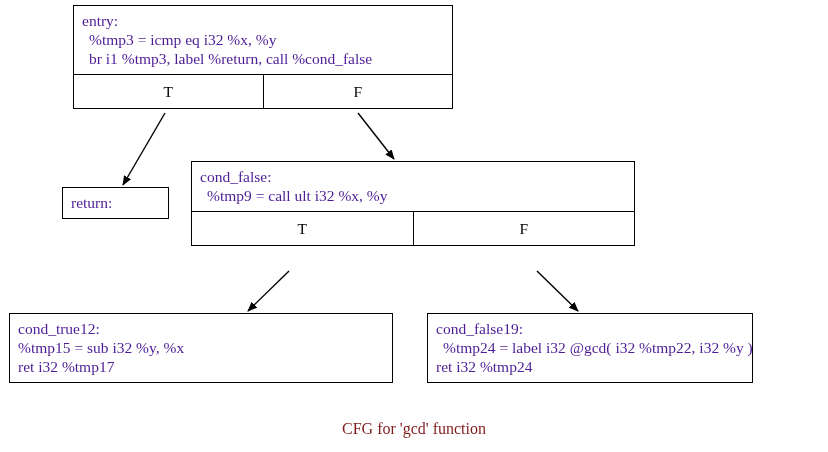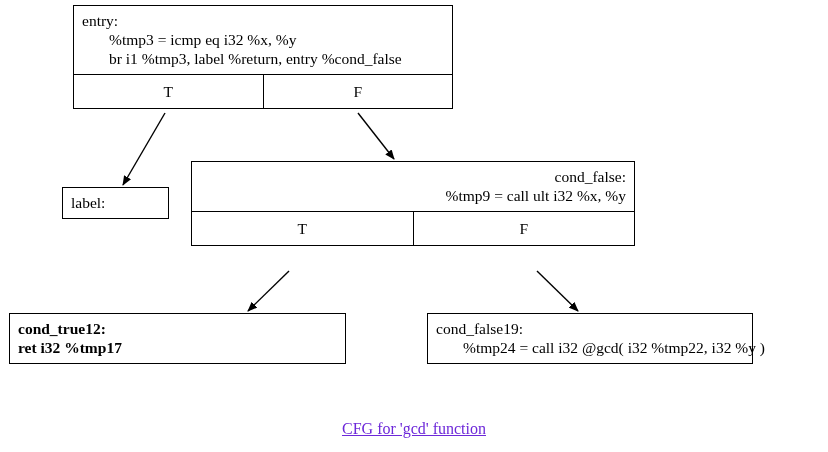--- a/index.html
+++ b/index.html
@@ -23,25 +23,24 @@
     background: #ffffff;
     color: #000000;
   }
   .node-body {
     padding: 5px 8px 6px 8px;
   }
   .code-line {
     font-size: 15.5px;
     line-height: 19px;
     white-space: pre;
-    color: #000000;
+    color: #4c1d95;
   }
   .code-line.indent {
     padding-left: 7px;
-    margin-left: 20px;
   }
   
   .ports {
     display: flex;
     border-top: 1px solid #000000;
     height: 33px;
   }
   .port {
     flex: 1 1 50%;
     display: flex;
@@ -63,28 +62,27 @@
     pointer-events: none;
   }
   
   #caption {
     position: absolute;
     left: 0;
     top: 420px;
     width: 828px;
     text-align: center;
     font-size: 16px;
-    color: #6d28d9;
-    text-decoration: underline;
+    color: #7f1d1d;
   }
   
   #node-entry      { left: 73px;  top: 5px;   width: 380px; }
   #node-return     { left: 62px;  top: 187px; width: 107px; }
-  #node-cond-false { left: 191px; top: 161px; width: 444px; text-align: right; }
-  #node-cond-true12{ left: 9px;   top: 313px; width: 337px; font-weight: bold; }
+  #node-cond-false { left: 191px; top: 161px; width: 444px; }
+  #node-cond-true12{ left: 9px;   top: 313px; width: 384px; }
   #node-cond-false19{left: 427px; top: 313px; width: 326px; }
 </style>
 </head>
 <body>
 
 <div id="canvas">
 
   <svg id="edges" viewBox="0 0 828 452" width="828" height="452">
     <defs>
       <marker id="arrowhead" markerWidth="10" markerHeight="8" refX="9" refY="4" orient="auto" markerUnits="userSpaceOnUse">
@@ -98,54 +96,56 @@
 
     <line x1="289" y1="271" x2="248" y2="311" stroke="#000000" stroke-width="1.4" marker-end="url(#arrowhead)"></line>
 
     <line x1="537" y1="271" x2="578" y2="311" stroke="#000000" stroke-width="1.4" marker-end="url(#arrowhead)"></line>
   </svg>
 
   <div class="node" id="node-entry">
     <div class="node-body">
       <div class="code-line">entry:</div>
       <div class="code-line indent">%tmp3 = icmp eq i32 %x, %y</div>
-      <div class="code-line indent">br i1 %tmp3, label %return, entry %cond_false</div>
+      <div class="code-line indent">br i1 %tmp3, label %return, call %cond_false</div>
     </div>
     <div class="ports">
       <div class="port first">T</div>
       <div class="port">F</div>
     </div>
   </div>
 
   <div class="node" id="node-return">
     <div class="node-body">
-      <div class="code-line">label:</div>
+      <div class="code-line">return:</div>
     </div>
   </div>
 
   <div class="node" id="node-cond-false">
     <div class="node-body">
       <div class="code-line">cond_false:</div>
       <div class="code-line indent">%tmp9 = call ult i32 %x, %y</div>
     </div>
     <div class="ports">
       <div class="port first">T</div>
       <div class="port">F</div>
     </div>
   </div>
 
   <div class="node" id="node-cond-true12">
     <div class="node-body">
       <div class="code-line">cond_true12:</div>
+      <div class="code-line">%tmp15 = sub i32 %y, %x</div>
       <div class="code-line">ret i32 %tmp17</div>
     </div>
   </div>
 
   <div class="node" id="node-cond-false19">
     <div class="node-body">
       <div class="code-line">cond_false19:</div>
-      <div class="code-line indent">%tmp24 = call i32 @gcd( i32 %tmp22, i32 %y )</div>
+      <div class="code-line indent">%tmp24 = label i32 @gcd( i32 %tmp22, i32 %y )</div>
+      <div class="code-line">ret i32 %tmp24</div>
     </div>
   </div>
 
   <div id="caption">CFG for 'gcd' function</div>
 
 </div>
 
 </body></html>

